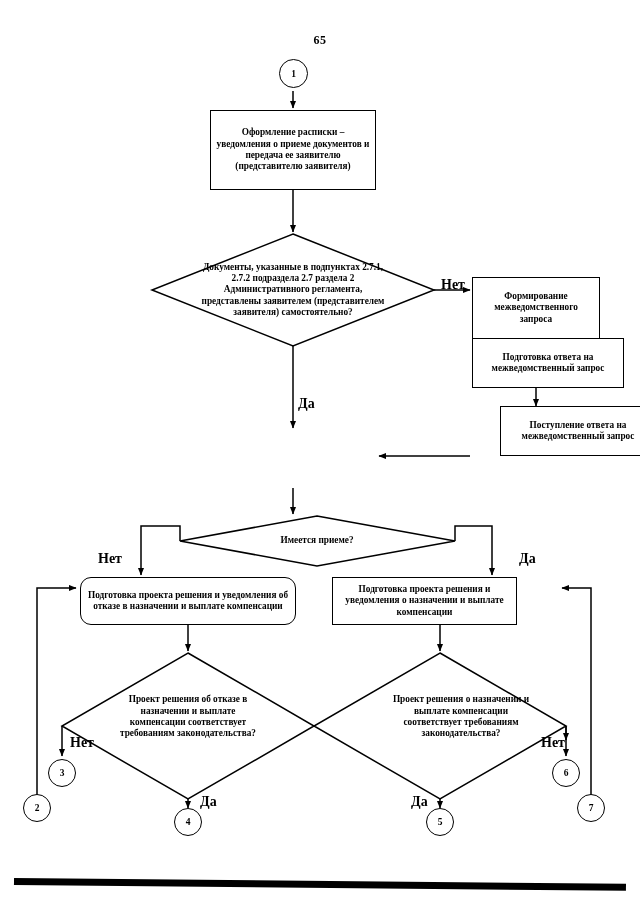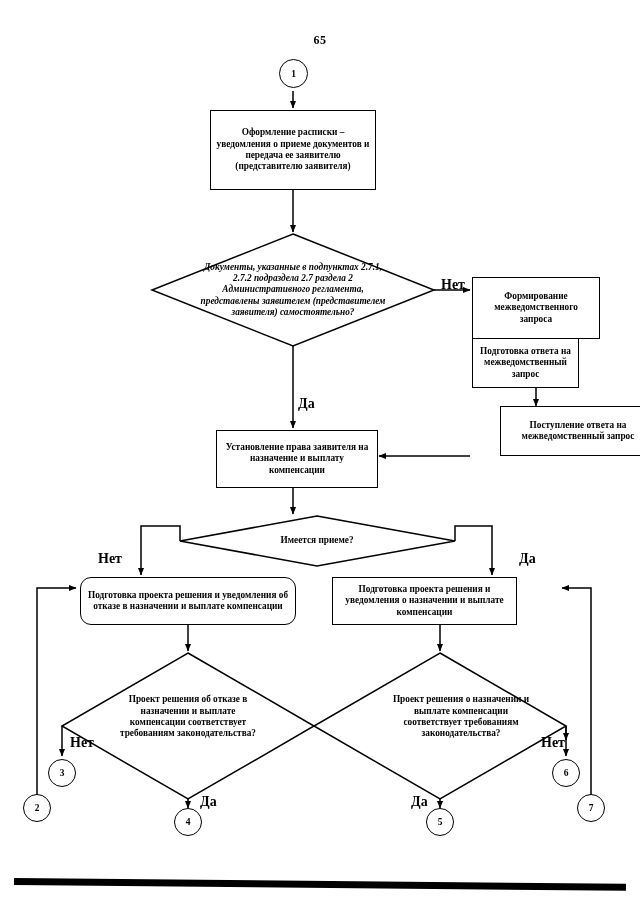--- a/index.html
+++ b/index.html
@@ -115,39 +115,36 @@
 
     </g>
   </svg>
 
   <div class="node conn" style="left:279px;top:59px;width:29px;height:29px;">1</div>
 
   <div class="node proc" style="left:210px;top:110px;width:166px;height:80px;">
     <span class="txt">Оформление расписки – уведомления о приеме документов и передача ее заявителю (представителю заявителя)</span>
   </div>
 
-  <div class="dlabel" style="left:196px;top:248px;width:194px;height:84px;font-style:italic;">
+  <div class="dlabel" style="left:196px;top:248px;width:194px;height:84px;">
     <span>Документы, указанные в подпунктах 2.7.1, 2.7.2 подраздела 2.7 раздела 2 Административного регламента, представлены заявителем  (представителем заявителя) самостоятельно?</span>
   </div>
 
   <div class="node proc" style="left:472px;top:258px;width:128px;height:62px;margin-top:19px;">
     <span class="txt">Формирование межведомственного запроса</span>
   </div>
 
-  <div class="node proc" style="left:472px;top:338px;width:107px;height:50px;">
+  <div class="node proc" style="left:472px;top:338px;width:152px;height:50px;">
     <span class="txt">Подготовка ответа на межведомственный запрос</span>
   </div>
 
   <div class="node proc" style="left:472px;top:406px;width:156px;height:50px;margin-left:28px;">
     <span class="txt">Поступление ответа на межведомственный запрос</span>
   </div>
 
-  <div class="node proc" style="left:216px;top:430px;width:162px;height:58px;">
-    <span class="txt">Установление права заявителя на назначение и выплату компенсации</span>
-  </div>
 
   <div class="dlabel" style="left:247px;top:531px;width:140px;height:20px;">
     <span>Имеется приеме?</span>
   </div>
 
   <div class="node proc" style="left:80px;top:577px;width:216px;height:48px;border-radius:11px;">
     <span class="txt">Подготовка проекта решения и уведомления об отказе в назначении и выплате компенсации</span>
   </div>
 
   <div class="node proc" style="left:332px;top:577px;width:185px;height:48px;">

